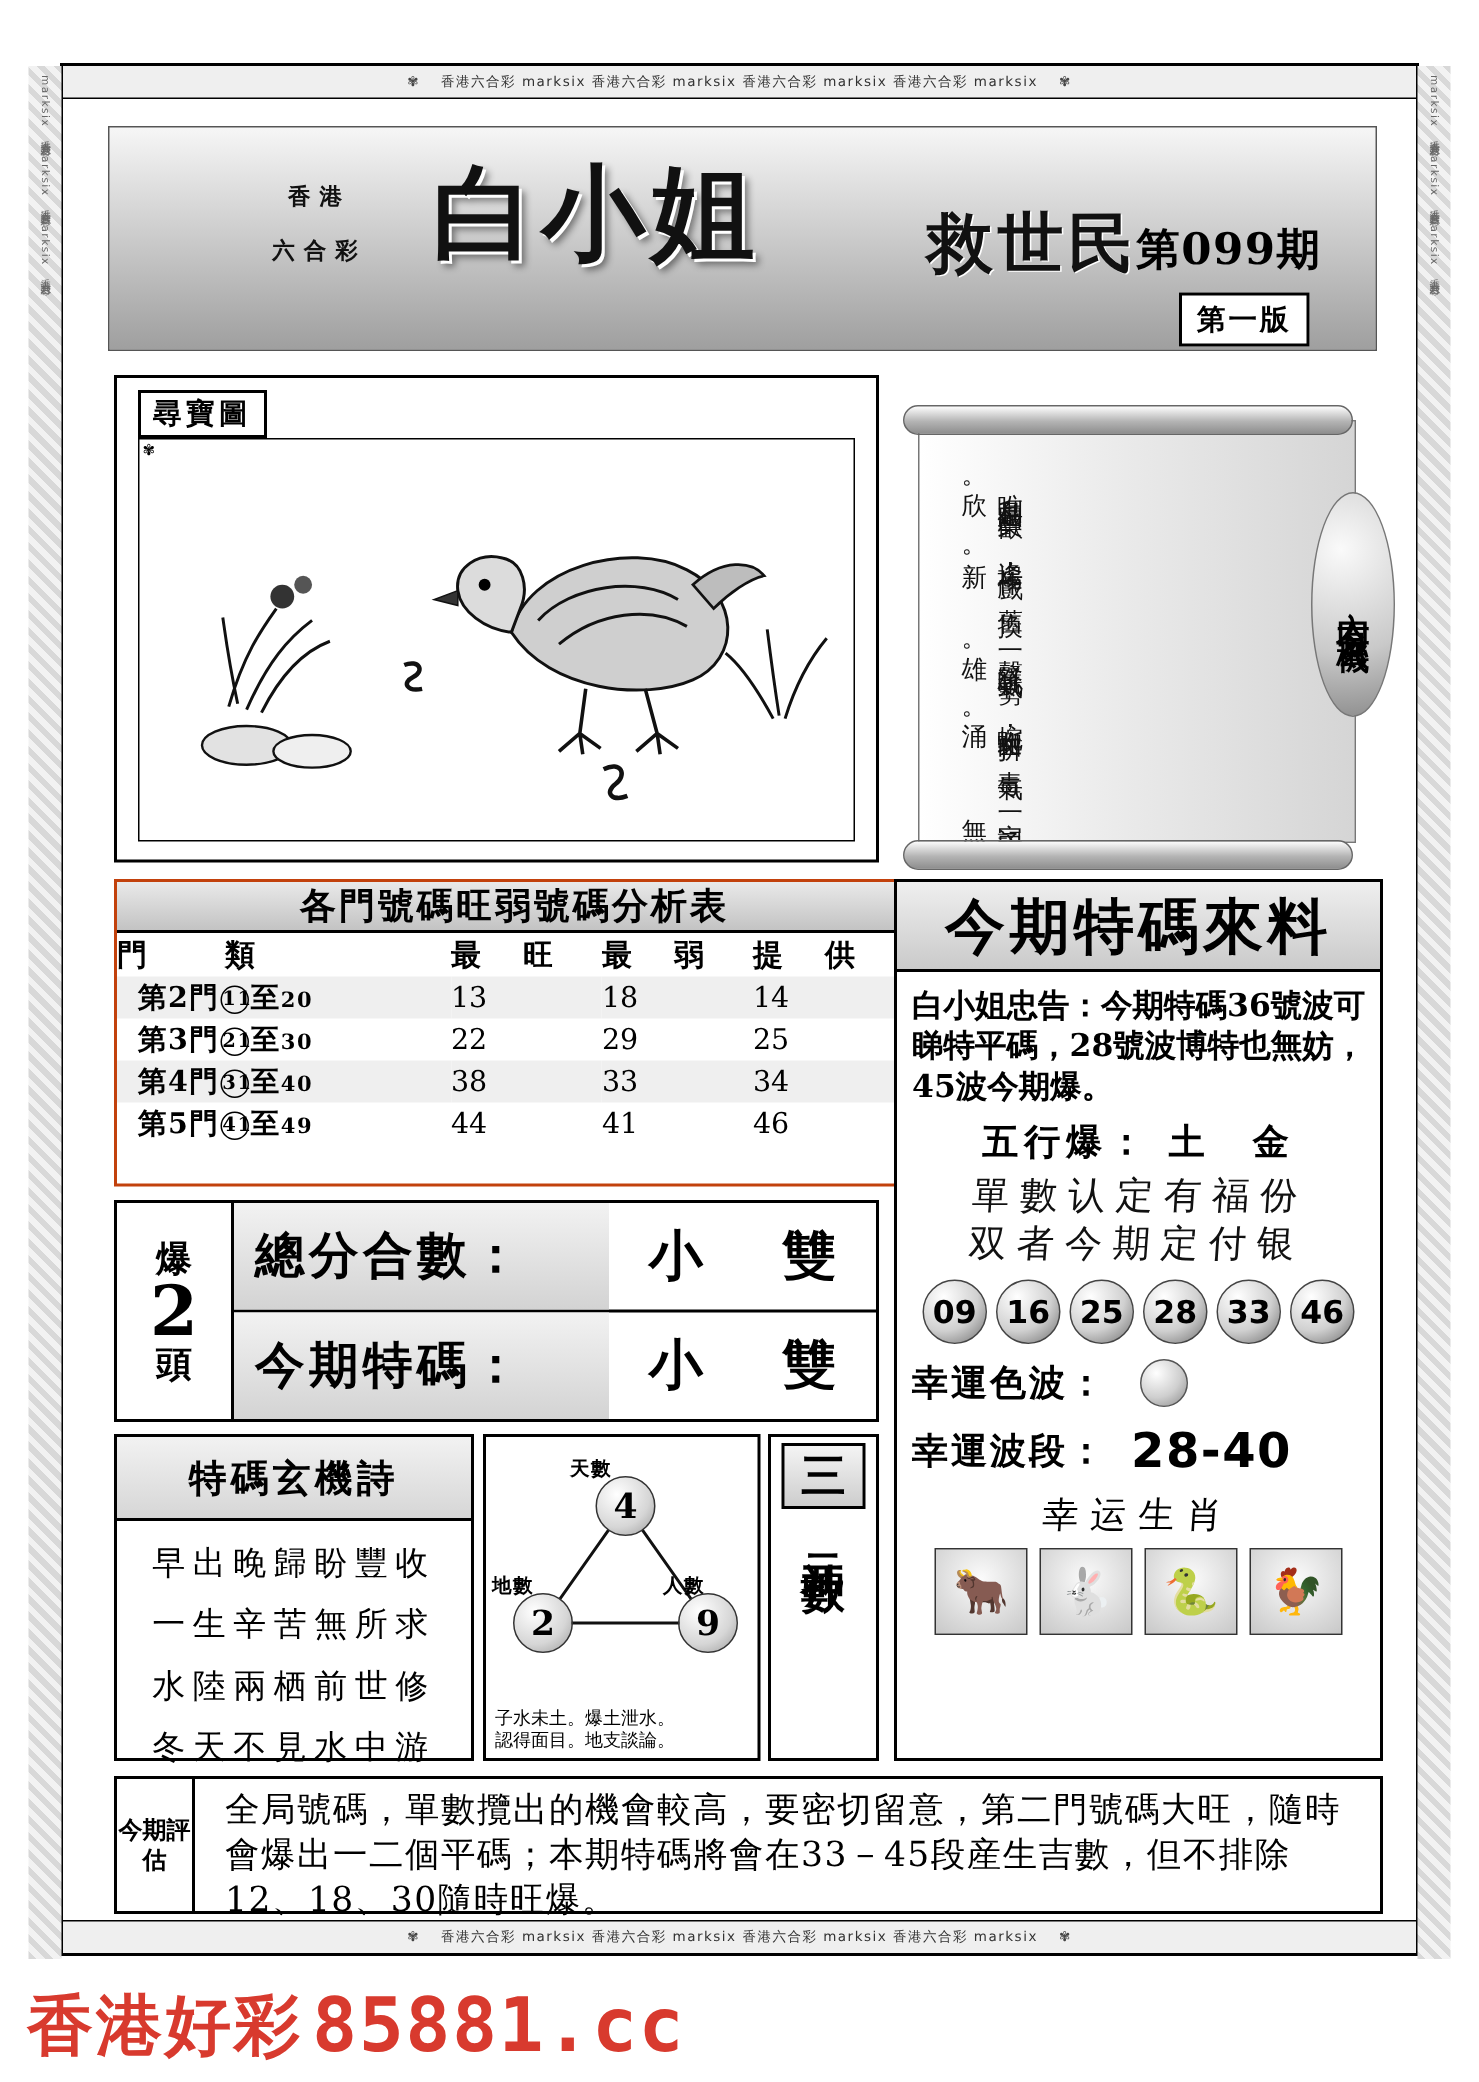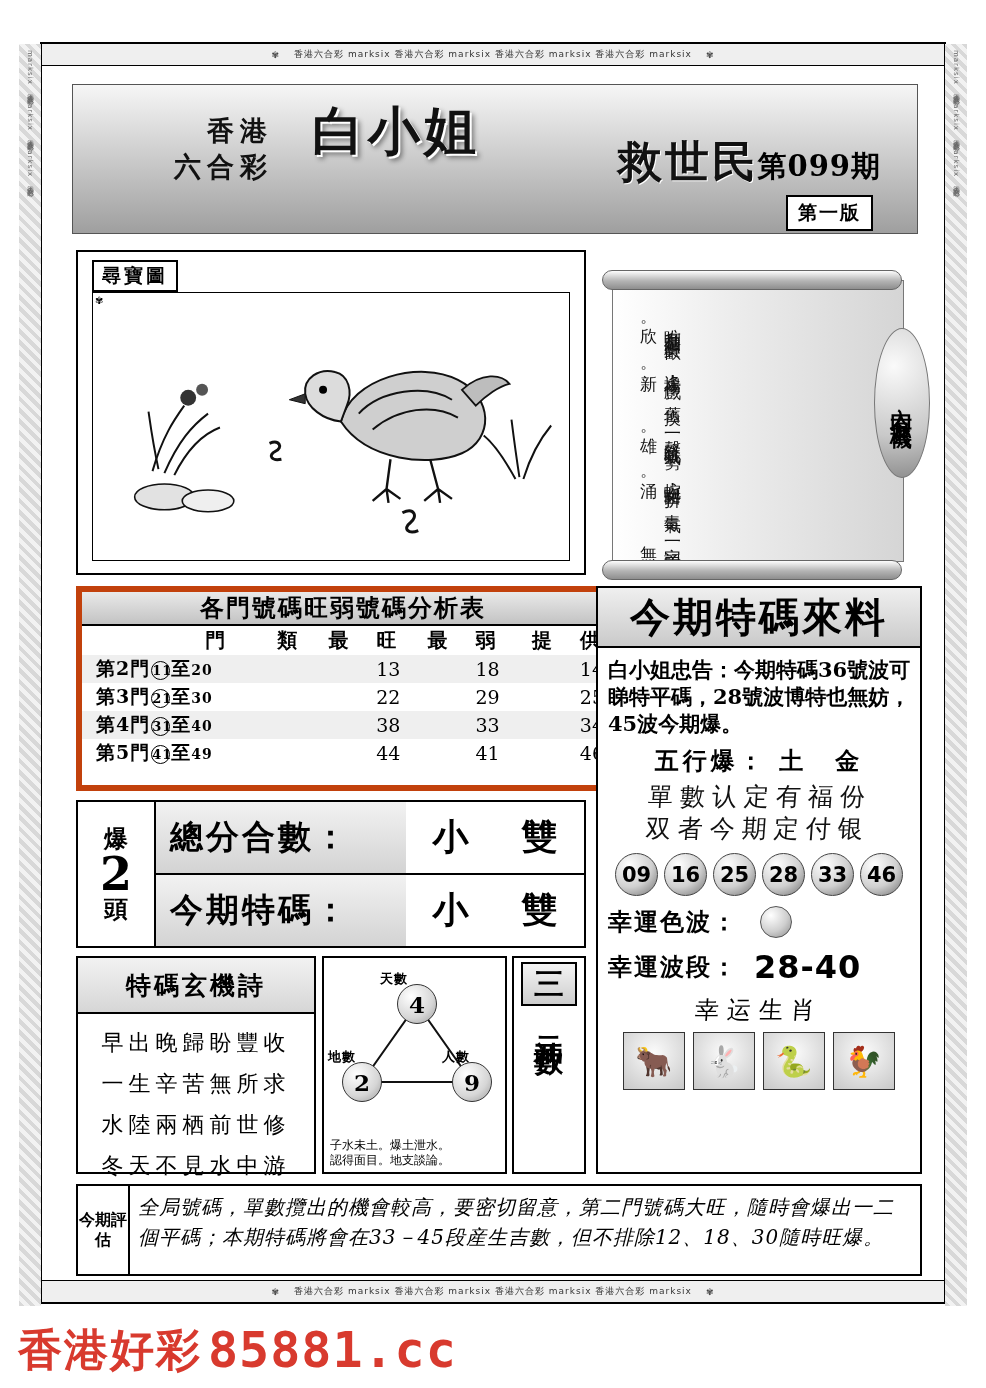--- a/index.html
+++ b/index.html
@@ -48,31 +48,30 @@
   .flower { font-size:9px; color:#444; }
 
   
   .masthead {
     position:absolute; left:30px; top:40px; width:846px; height:150px;
     background:linear-gradient(180deg,#f6f6f6 0%,#cfcfcf 45%,#9f9f9f 100%);
     border:1px solid #555;
   }
   .mh-hk {
     position:absolute; left:80px; top:28px; width:120px;
-    text-align:right; font-family:"DejaVu Serif","Liberation Serif",serif;
-    font-size:27px; font-weight:bold; letter-spacing:6px; line-height:36px;
+    text-align:center; font-family:"DejaVu Serif","Liberation Serif",serif;
+    font-size:15px; font-weight:bold; letter-spacing:6px; line-height:36px;
     color:#111;
   }
   .mh-title {
     position:absolute; left:215px; top:12px;
     font-family:"DejaVu Serif","Liberation Serif",serif;
-    font-size:52px; font-weight:bold; color:#111;
+    font-size:69px; font-weight:bold; color:#111;
     letter-spacing:4px;
     text-shadow:2px 2px 0 #fff, 4px 4px 5px rgba(0,0,0,.45);
-    margin-left:24px;
   }
   .mh-sub {
     position:absolute; left:545px; top:48px;
     font-family:"DejaVu Serif","Liberation Serif",serif;
     font-size:44px; font-weight:bold; color:#111; letter-spacing:3px;
     text-shadow:1px 1px 0 #fff;
   }
   .mh-issue {
     position:absolute; right:36px; top:62px;
     font-family:"DejaVu Serif","Liberation Serif",serif;
@@ -133,33 +132,33 @@
     display:flex; align-items:center; justify-content:center;
   }
   .oval-badge span {
     writing-mode:vertical-rl; font-family:"DejaVu Serif","Liberation Serif",serif;
     font-size:22px; font-weight:bold; letter-spacing:6px;
   }
 
   
   .analysis {
     position:absolute; left:34px; top:542px; width:534px; height:205px;
-    border:6px solid #c2410c; background:#fff;
+    border:2px solid #c2410c; background:#fff;
   }
   .analysis-title {
     height:34px; background:linear-gradient(180deg,#e9e9e9,#c3c3c3);
     border-bottom:2px solid #000;
     display:flex; align-items:center; justify-content:center;
     font-family:"DejaVu Serif","Liberation Serif",serif;
     font-size:24px; font-weight:bold; letter-spacing:2px;
   }
   table.an { width:100%; border-collapse:collapse; }
   table.an th, table.an td {
     font-family:"DejaVu Serif","Liberation Serif",serif;
-    text-align:right; padding:1px 0;
+    text-align:left; padding:1px 0;
   }
   table.an th { font-size:20px; font-weight:bold; letter-spacing:4px; }
   table.an td { font-size:19px; }
   table.an tbody tr:nth-child(odd) { background:#efefef; }
   .gate-cell { text-align:left !important; padding-left:14px !important;
     font-size:19px; font-weight:bold; letter-spacing:1px; white-space:nowrap;}
   .circ {
     display:inline-block; width:19px; height:19px; line-height:17px;
     border:1.5px solid #000; border-radius:50%; font-size:13px;
     text-align:center; vertical-align:middle; margin:0 1px;
@@ -325,23 +324,23 @@
     position:absolute; left:34px; top:1140px; width:846px; height:92px;
     border:2px solid #000; background:#fff; display:flex;
   }
   .comment-tag {
     width:52px; border-right:2px solid #000;
     display:flex; align-items:center; justify-content:center;
     font-family:"DejaVu Serif","Liberation Serif",serif;
     font-size:16px; font-weight:bold; line-height:20px; text-align:center;
   }
   .comment-body {
-    flex:1; padding:6px 8px;
-    font-family:"DejaVu Serif","Liberation Serif",serif;
-    font-size:20px; line-height:30px; letter-spacing:1px;font-style:italic;
+    flex:1; padding:6px 20px;
+    font-family:"DejaVu Serif","Liberation Serif",serif;
+    font-size:23px; line-height:30px; letter-spacing:1px;
   }
 
   
   .footer {
     position:absolute; left:0; top:1312px; width:986px; height:76px;
     display:flex; align-items:center; padding-left:18px; gap:6px;
   }
   .footer-cn {
     font-family:"DejaVu Serif","Liberation Serif",serif;
     font-size:44px; font-weight:bold; color:#d83a2e; letter-spacing:2px;

